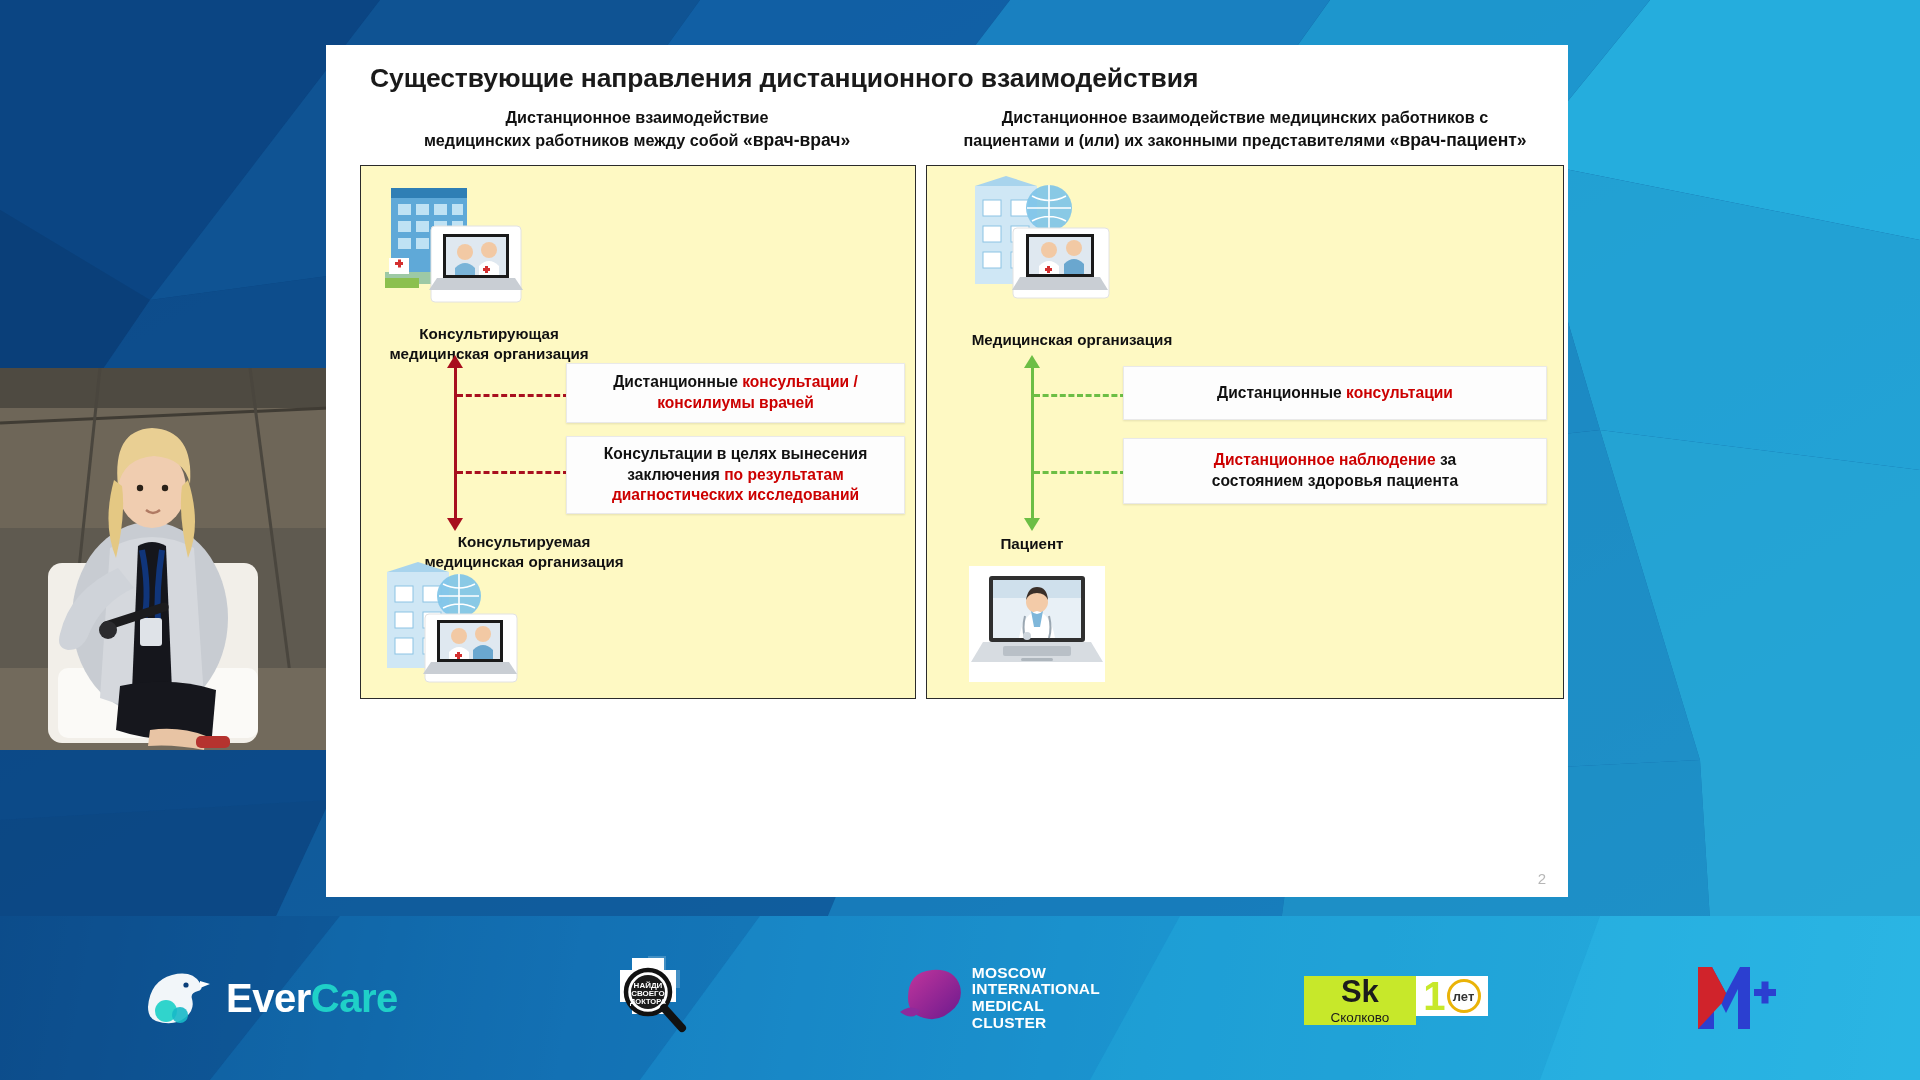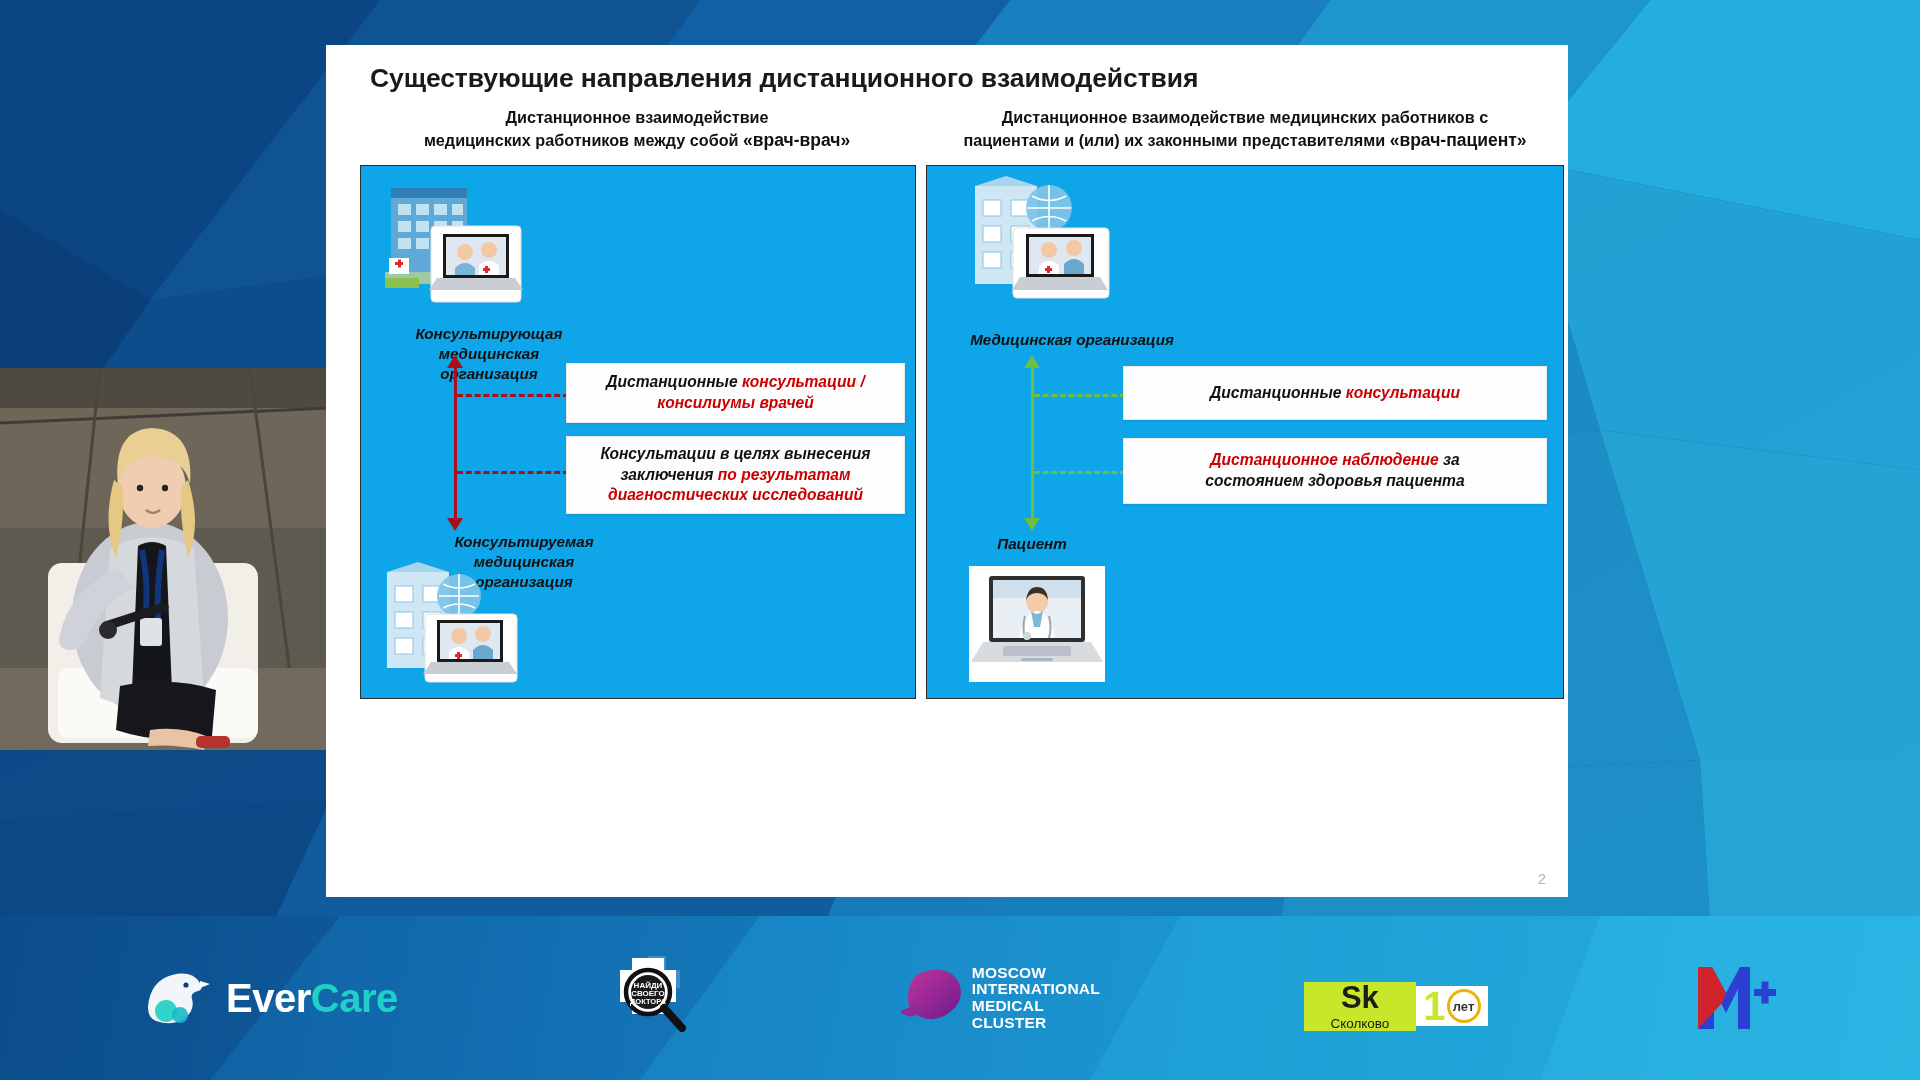--- a/index.html
+++ b/index.html
@@ -35,21 +35,21 @@
 
   
   .logo-stamp { width:92px; height:92px; position:relative; }
 
   
   .logo-mimc { display:flex; align-items:center; gap:8px; }
   .mimc-blob { width:66px; height:64px; position:relative; }
   .mimc-text { color:#fff; font-size:15.5px; font-weight:bold; line-height:1.08; letter-spacing:0.2px; }
 
   
-  .logo-sk { display:flex; align-items:center; height:60px;margin-top:16px; }
+  .logo-sk { display:flex; align-items:flex-start; height:60px;margin-top:16px; }
   .sk-left { background:#c7e82a; width:112px; display:flex; flex-direction:column; align-items:center; justify-content:center; }
   .sk-left .sk-big { font-size:31px; font-weight:bold; color:#1c1c1c; line-height:1; }
   .sk-left .sk-small { font-size:13.5px; color:#1c1c1c; font-weight:normal; margin-top:3px; }
   .sk-right { background:#ffffff; width:72px; display:flex; align-items:center; justify-content:center; gap:1px; position:relative; }
   .sk-right .sk-one { font-size:40px; font-weight:bold; color:#c7e82a; line-height:1; }
   .sk-right .sk-ring { width:34px; height:34px; border-radius:50%; border:3px solid #eab308; display:flex; align-items:center; justify-content:center; }
   .sk-right .sk-let { font-size:13px; color:#333; font-weight:bold; }
 
   
   .logo-mplus { width:86px; height:78px; position:relative; }
@@ -80,21 +80,21 @@
   .col-right { left:600px; width:638px; }
 
   .col-head {
     text-align:center; font-size:16.2px; font-weight:bold; color:#111;
     line-height:1.33; padding:0 2px;
   }
   .col-head .pair { font-size:17.5px; }
 
   .panel {
     position:absolute; left:0; right:0;
-    border:1.6px solid #2b2b2b; background:#0ea5e9;font-style:italic;
+    border:1.6px solid #2b2b2b; background:#fef9c3;
   }
   .col-left .panel  { top:58px; height:534px; left:12px; right:10px; }
   .col-right .panel { top:58px; height:534px; left:0px;  right:0px; }
 
   
   .nlabel { position:absolute; font-size:15.2px; font-weight:bold; color:#111; line-height:1.3; }
 
   
   .card {
     position:absolute; background:#fdfdfd; border:1px solid #e9e9e9;

